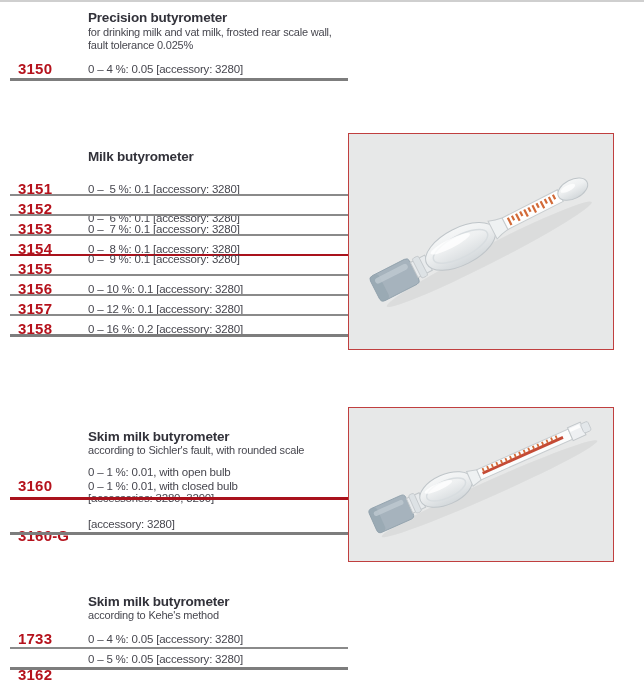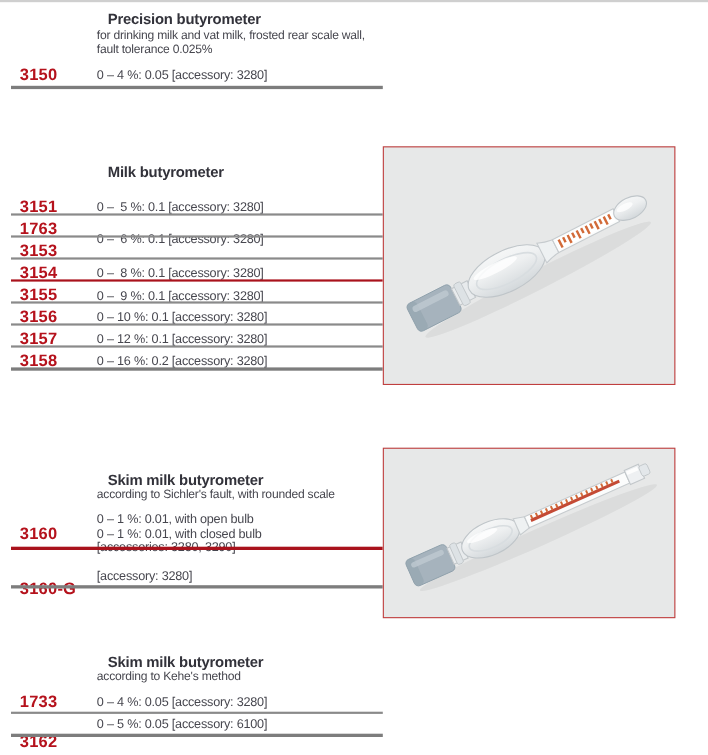--- a/index.html
+++ b/index.html
@@ -1,21 +1,21 @@
 <!DOCTYPE html>
 <html><head>
 <meta charset="utf-8">
 <style>
   html,body{margin:0;padding:0;background:#fff;}
   .page{
     position:relative;width:644px;height:686px;background:#ffffff;overflow:hidden;
     font-family:"Liberation Sans",sans-serif;color:#47474f;
   }
   .topline{position:absolute;left:0;top:0;width:644px;height:2px;background:#cfcfcf;}
-  .title{position:absolute;left:88px;font-size:13.5px;font-weight:bold;color:#32323a;letter-spacing:-0.2px;white-space:pre;margin-left:10px;}
+  .title{position:absolute;left:88px;font-size:13.5px;font-weight:bold;color:#32323a;letter-spacing:-0.2px;white-space:pre;}
   .sub{position:absolute;left:88px;font-size:11px;color:#47474f;letter-spacing:-0.2px;white-space:pre;}
   .code{position:absolute;left:18px;font-size:15px;font-weight:bold;color:#b5121c;letter-spacing:0.2px;white-space:pre;}
   .spec{position:absolute;left:88px;font-size:11.5px;color:#47474f;letter-spacing:-0.2px;white-space:pre;}
   .hr{position:absolute;left:10px;width:338px;height:2px;background:#8a8a8a;}
   .hr.end{height:3px;background:#7d7d7d;}
   .hr.red{background:#a9121c;}
   .hr.red3{height:3px;background:#a9121c;}
   .photo{
     position:absolute;left:348px;background:#e7e8e8;border:1px solid #c03f3f;box-sizing:border-box;
   }
@@ -33,33 +33,34 @@
   <div class="code" style="top:60px">3150</div>
   <div class="spec" style="top:63px">0 – 4 %: 0.05 [accessory: 3280]</div>
   <div class="hr end" style="top:78px"></div>
 
   <div class="title" style="top:149px">Milk butyrometer</div>
 
   <div class="code" style="top:180px">3151</div>
   <div class="spec" style="top:183px">0 –  5 %: 0.1 [accessory: 3280]</div>
   <div class="hr" style="top:194px"></div>
 
-  <div class="code" style="top:200px">1763</div>
+  <div class="code" style="top:200px">3152</div>
   <div class="spec" style="top:212px">0 –  6 %: 0.1 [accessory: 3280]</div>
   <div class="hr" style="top:214px"></div>
 
   <div class="code" style="top:220px">3153</div>
+  <div class="spec" style="top:223px">0 –  7 %: 0.1 [accessory: 3280]</div>
   <div class="hr" style="top:234px"></div>
 
   <div class="code" style="top:240px">3154</div>
   <div class="spec" style="top:243px">0 –  8 %: 0.1 [accessory: 3280]</div>
   <div class="hr red" style="top:254px"></div>
 
   <div class="code" style="top:260px">3155</div>
-  <div class="spec" style="top:264px">0 –  9 %: 0.1 [accessory: 3280]</div>
+  <div class="spec" style="top:253px">0 –  9 %: 0.1 [accessory: 3280]</div>
   <div class="hr" style="top:274px"></div>
 
   <div class="code" style="top:280px">3156</div>
   <div class="spec" style="top:283px">0 – 10 %: 0.1 [accessory: 3280]</div>
   <div class="hr" style="top:294px"></div>
 
   <div class="code" style="top:300px">3157</div>
   <div class="spec" style="top:303px">0 – 12 %: 0.1 [accessory: 3280]</div>
   <div class="hr" style="top:314px"></div>
 
@@ -173,15 +174,15 @@
   </div>
 
   <div class="title" style="top:594px">Skim milk butyrometer</div>
   <div class="sub" style="top:609px">according to Kehe's method</div>
 
   <div class="code" style="top:630px">1733</div>
   <div class="spec" style="top:633px">0 – 4 %: 0.05 [accessory: 3280]</div>
   <div class="hr" style="top:647px"></div>
 
   <div class="code" style="top:666px">3162</div>
-  <div class="spec" style="top:653px">0 – 5 %: 0.05 [accessory: 6100]</div>
+  <div class="spec" style="top:653px">0 – 5 %: 0.05 [accessory: 3280]</div>
   <div class="hr end" style="top:667px"></div>
 </div>
 
 </body></html>

